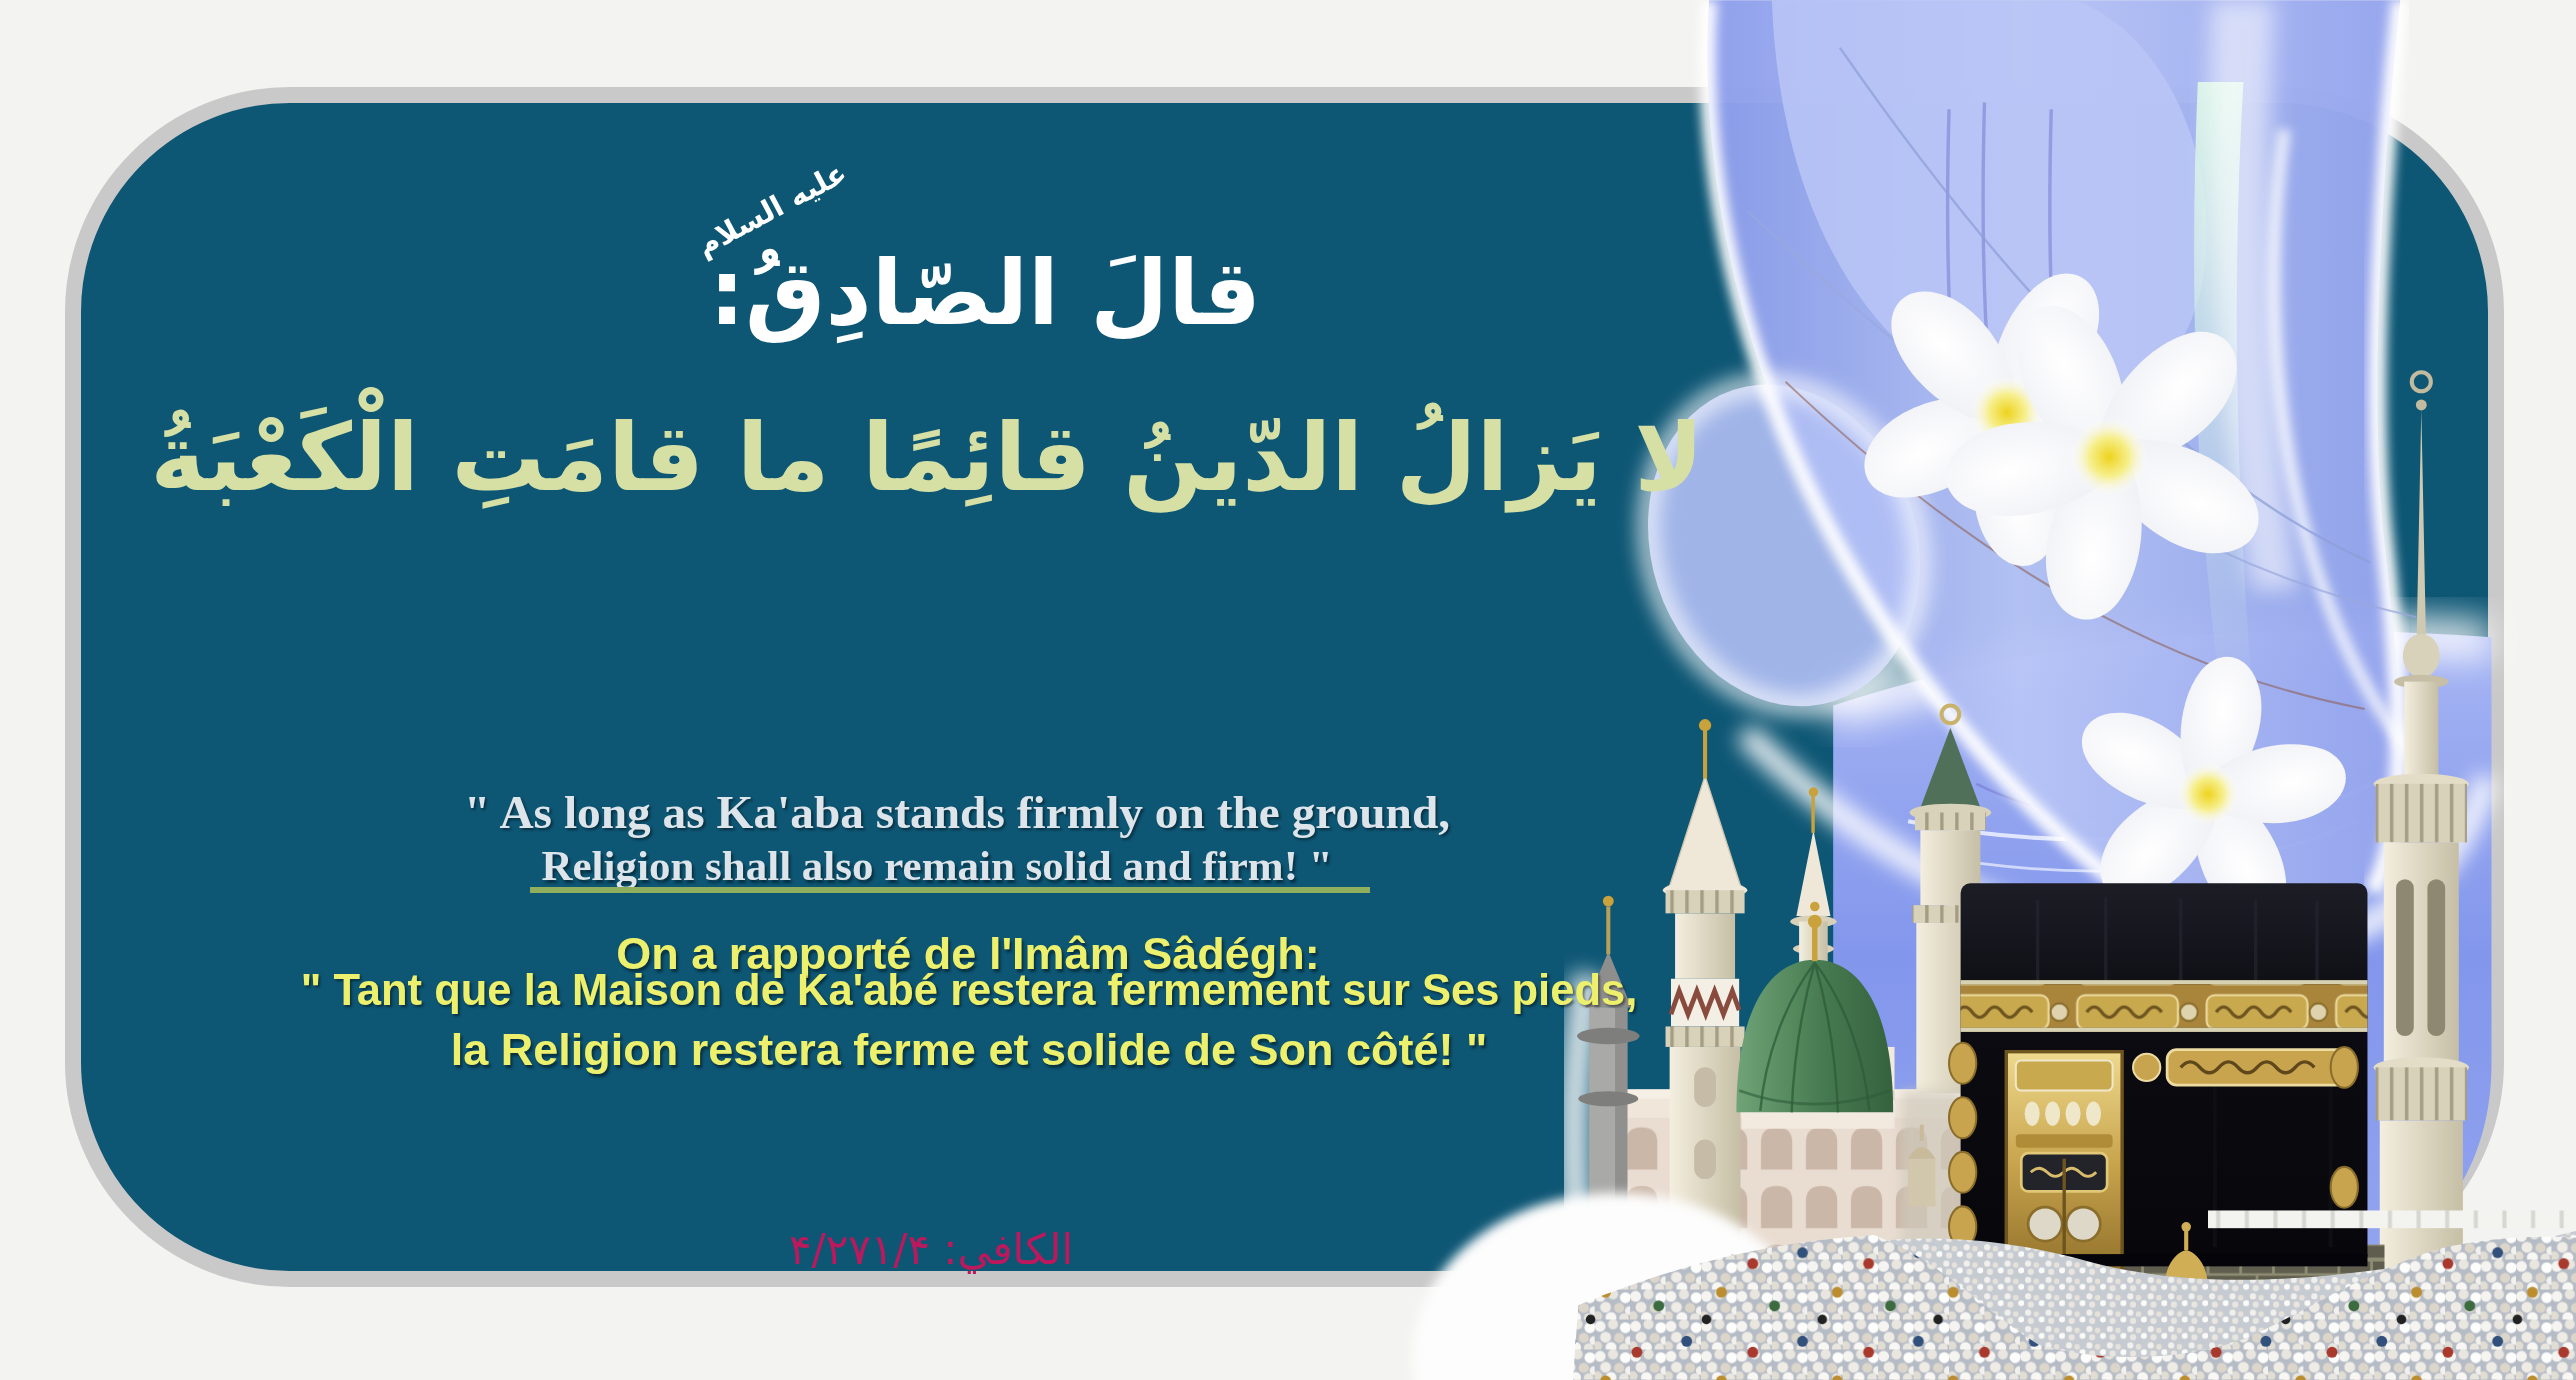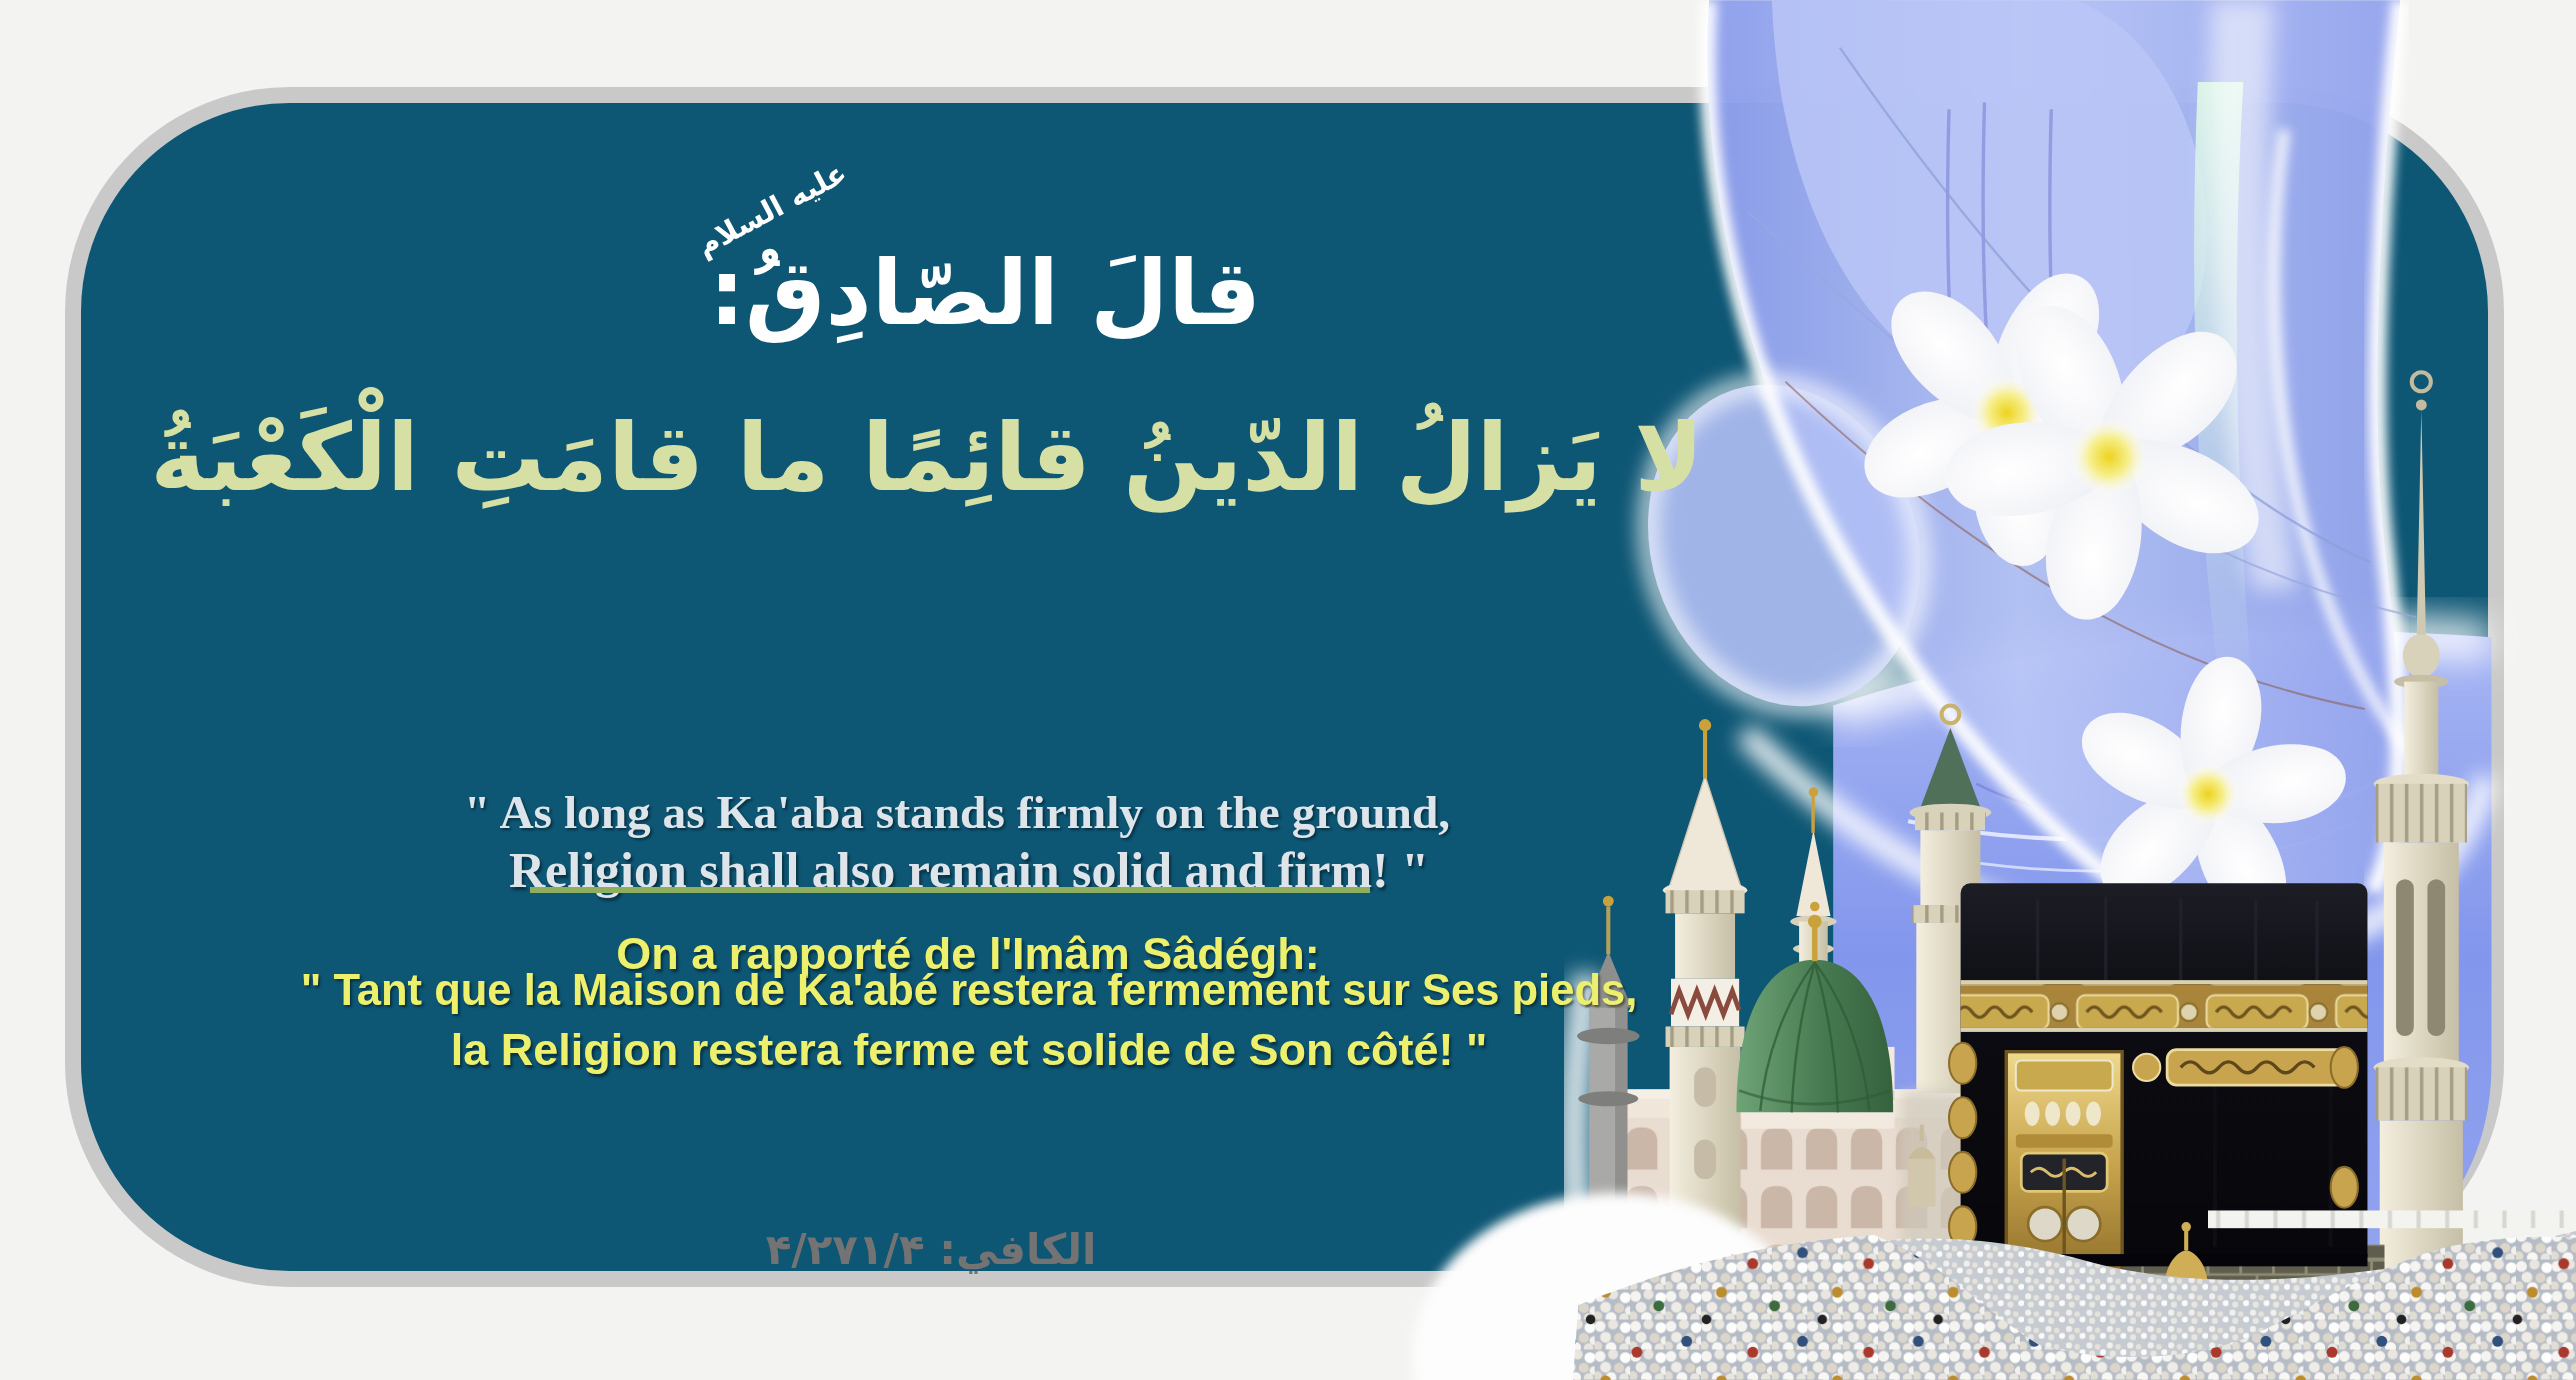--- a/index.html
+++ b/index.html
@@ -10,28 +10,28 @@
   .scene{position:absolute;left:0;top:0;width:2576px;height:1381px;}
   .txt{position:absolute;white-space:nowrap;transform:translateX(-50%);transform-origin:top center;}
   .heading{left:985px;top:240px;color:#ffffff;font-size:90px;font-weight:bold;direction:rtl;}
   .salut{position:absolute;left:-20.4px;top:-48px;font-size:29px;font-weight:bold;color:#ffffff;
          transform:rotate(-28deg);}
   .callig{left:927px;top:406px;color:#d6dfa4;font-size:201px;font-weight:bold;direction:rtl;line-height:1.1;}
   .en{color:#dde4ea;font-family:"Liberation Serif","DejaVu Serif",serif;font-weight:bold;
       text-shadow:2px 2.7px 2.7px rgba(0,0,0,0.45);}
   .en.intro{left:954px;top:737px;font-size:40px;}
   .en.l1{left:957px;top:784px;font-size:50px;}
-  .en.l2{left:969px;top:841px;font-size:50px;}
+  .en.l2{left:937px;top:841px;font-size:43px;}
   .divider{position:absolute;left:530px;top:887px;width:840px;height:5.5px;background:#8fae5e;}
   .fr{color:#edf06c;font-family:"Liberation Sans","DejaVu Sans",sans-serif;font-weight:bold;
       text-shadow:2px 2.7px 2.7px rgba(0,0,0,0.45);}
   .fr.intro{left:968px;top:928px;font-size:45px;}
   .fr.l1{left:969px;top:965px;font-size:45px;}
   .fr.l2{left:969px;top:1024px;font-size:45px;}
-  .ref{left:931px;top:1225px;color:#737373;font-size:42px;font-weight:bold;direction:rtl;}
+  .ref{left:931px;top:1225px;color:#be185d;font-size:42px;font-weight:normal;direction:rtl;}
 </style>
 </head>
 <body>
 
 <div class="poster">
 
   <div class="card"></div>
 
   <svg class="scene" viewBox="0 0 3780 2026" xmlns="http://www.w3.org/2000/svg">
     <defs>

